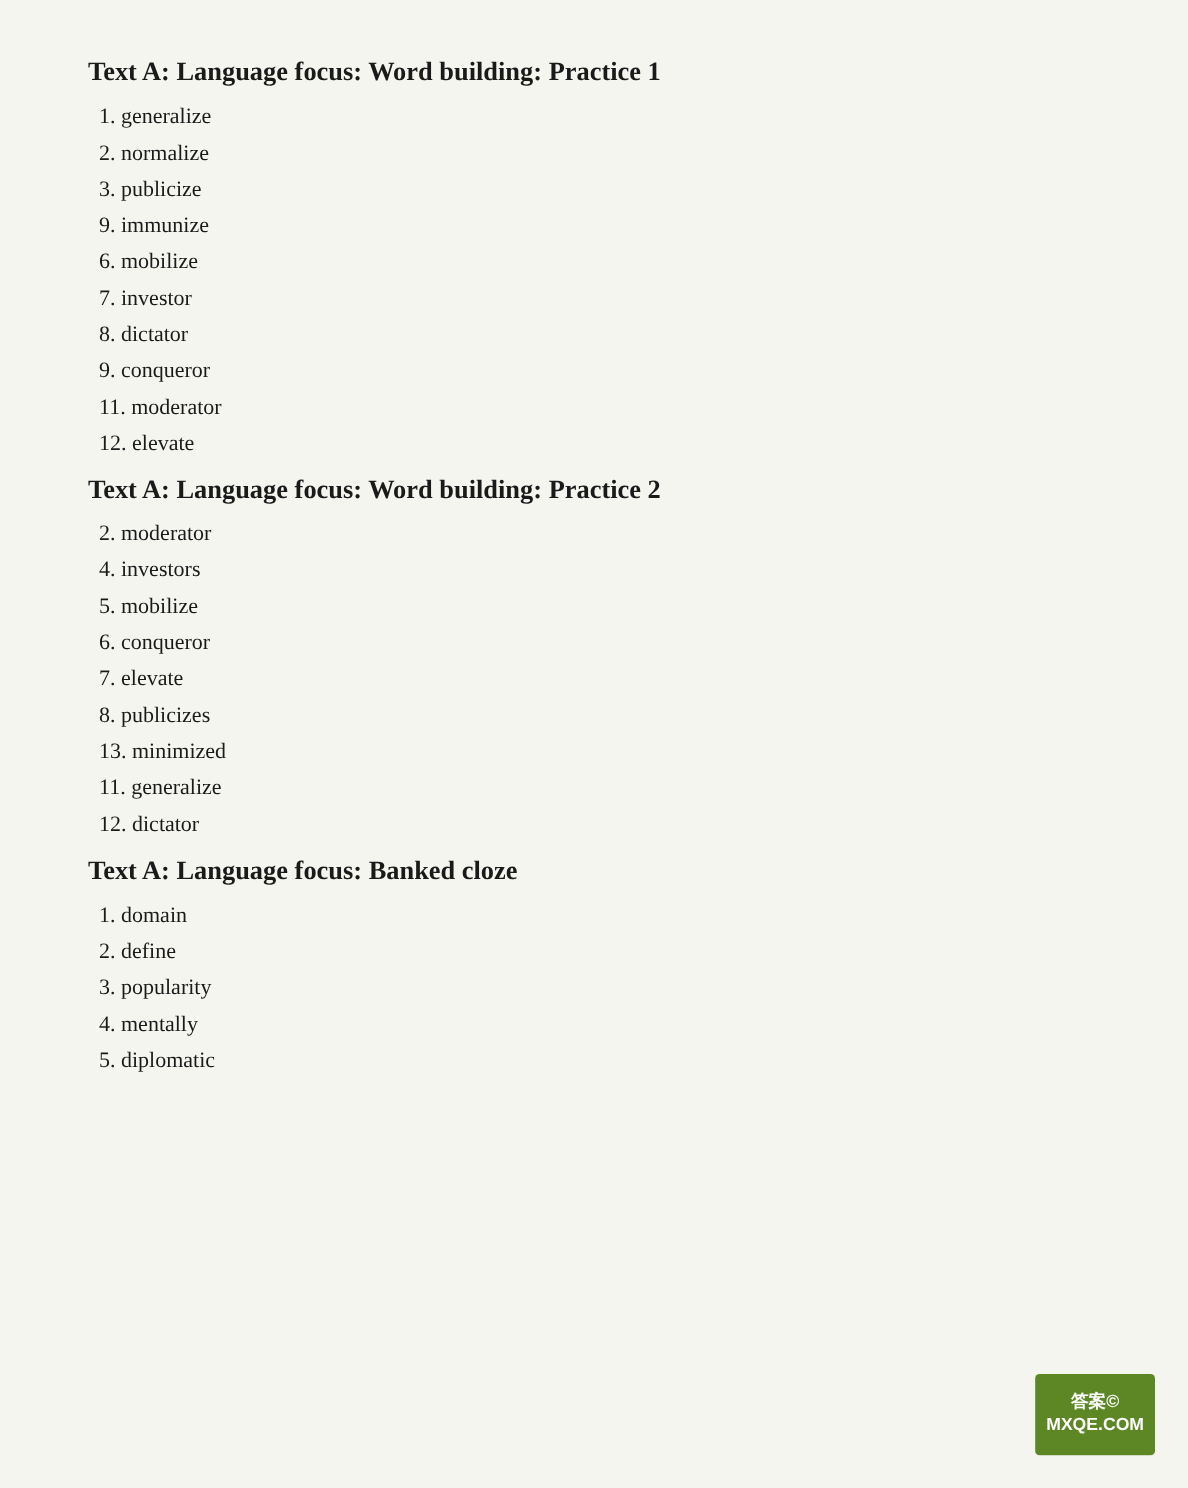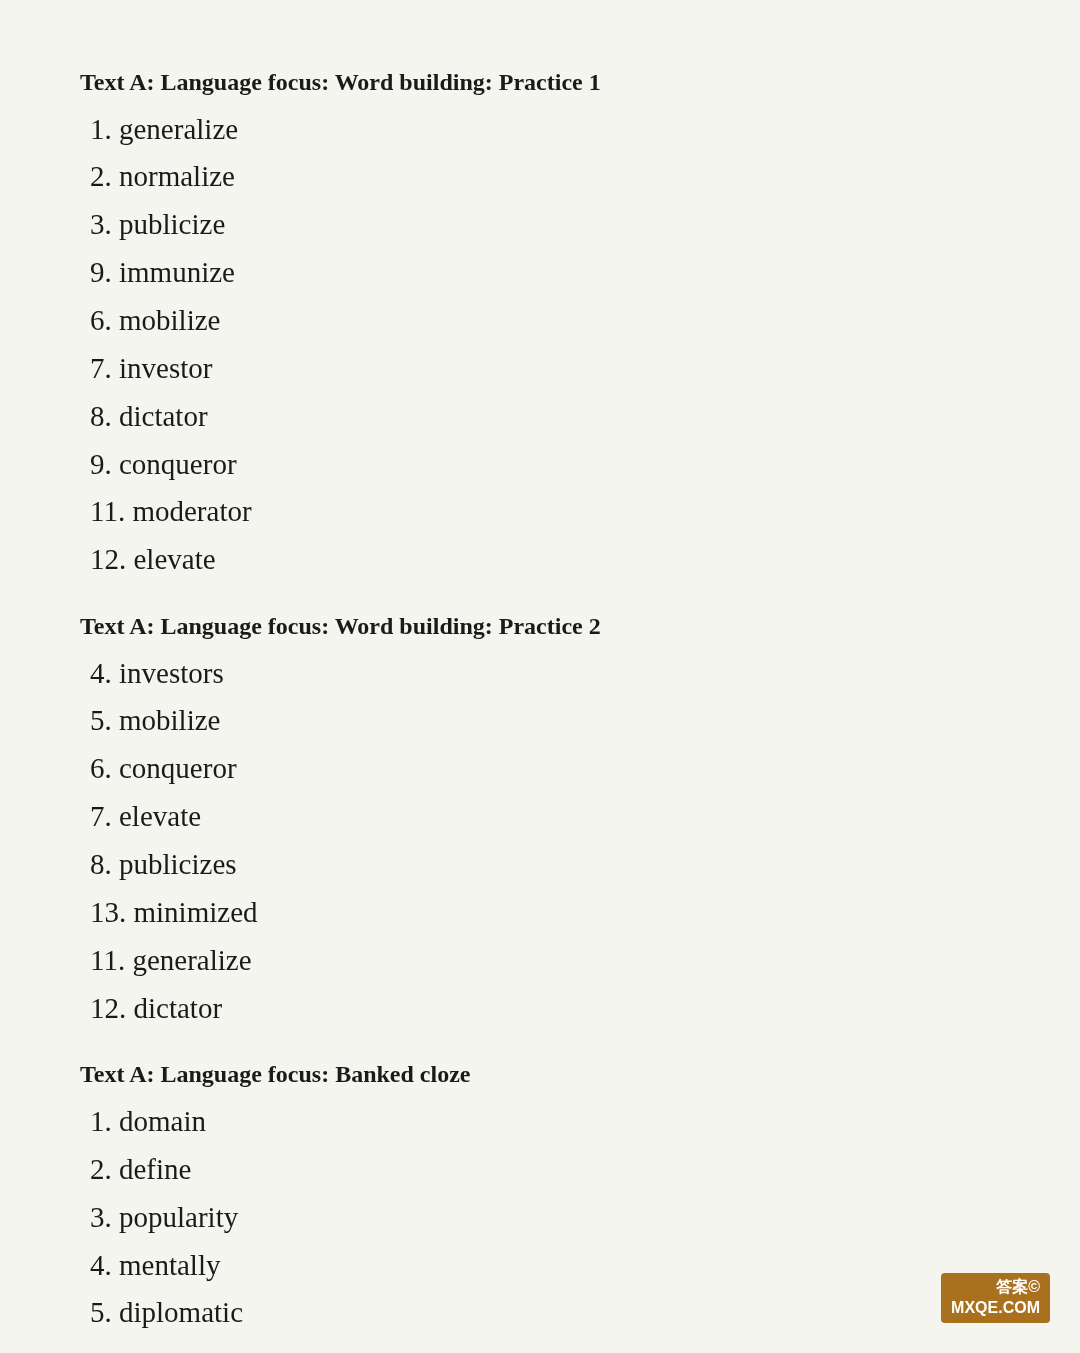--- a/index.html
+++ b/index.html
@@ -14,63 +14,64 @@
       font-size: 22px;
       color: #1a1a1a;
       width: 1080px;
       min-height: 1353px;
       padding: 40px 80px 40px 80px;
     }
 
     .section-heading {
       font-weight: bold;
       font-size: 24px;
-      margin-top: 26px;
+      margin-top: 10px;
       margin-bottom: 6px;
       line-height: 1.4;
     }
 
     .list-item {
       line-height: 1.65;
       padding-left: 10px;
-      font-size: 29px;
+      font-size: 20px;
     }
 
     .watermark {
       position: fixed;
       bottom: 30px;
       right: 30px;
-      background-color: #a16207;
+      background-color: #4d7c0f;
       color: #fff;
       font-size: 16px;
       font-family: Arial, sans-serif;
-      padding: 4px 10px;
+      padding: 16px 10px;
       border-radius: 4px;
       font-weight: bold;
       opacity: 0.9;
       line-height: 1.3;
-      text-align: right;
+      text-align: center;
     }
   </style>
 </head>
 <body>
 
 <div id="content-container">
     <div class="section-heading">Text A: Language focus: Word building: Practice 1</div>
     <div class="list-item">1. generalize</div>
     <div class="list-item">2. normalize</div>
     <div class="list-item">3. publicize</div>
     <div class="list-item">9. immunize</div>
     <div class="list-item">6. mobilize</div>
     <div class="list-item">7. investor</div>
     <div class="list-item">8. dictator</div>
     <div class="list-item">9. conqueror</div>
     <div class="list-item">11. moderator</div>
     <div class="list-item">12. elevate</div>
     <div class="section-heading">Text A: Language focus: Word building: Practice 2</div>
+    <div class="list-item">2. moderator</div>
     <div class="list-item">4. investors</div>
     <div class="list-item">5. mobilize</div>
     <div class="list-item">6. conqueror</div>
     <div class="list-item">7. elevate</div>
     <div class="list-item">8. publicizes</div>
     <div class="list-item">13. minimized</div>
     <div class="list-item">11. generalize</div>
     <div class="list-item">12. dictator</div>
     <div class="section-heading">Text A: Language focus: Banked cloze</div>
     <div class="list-item">1. domain</div>

